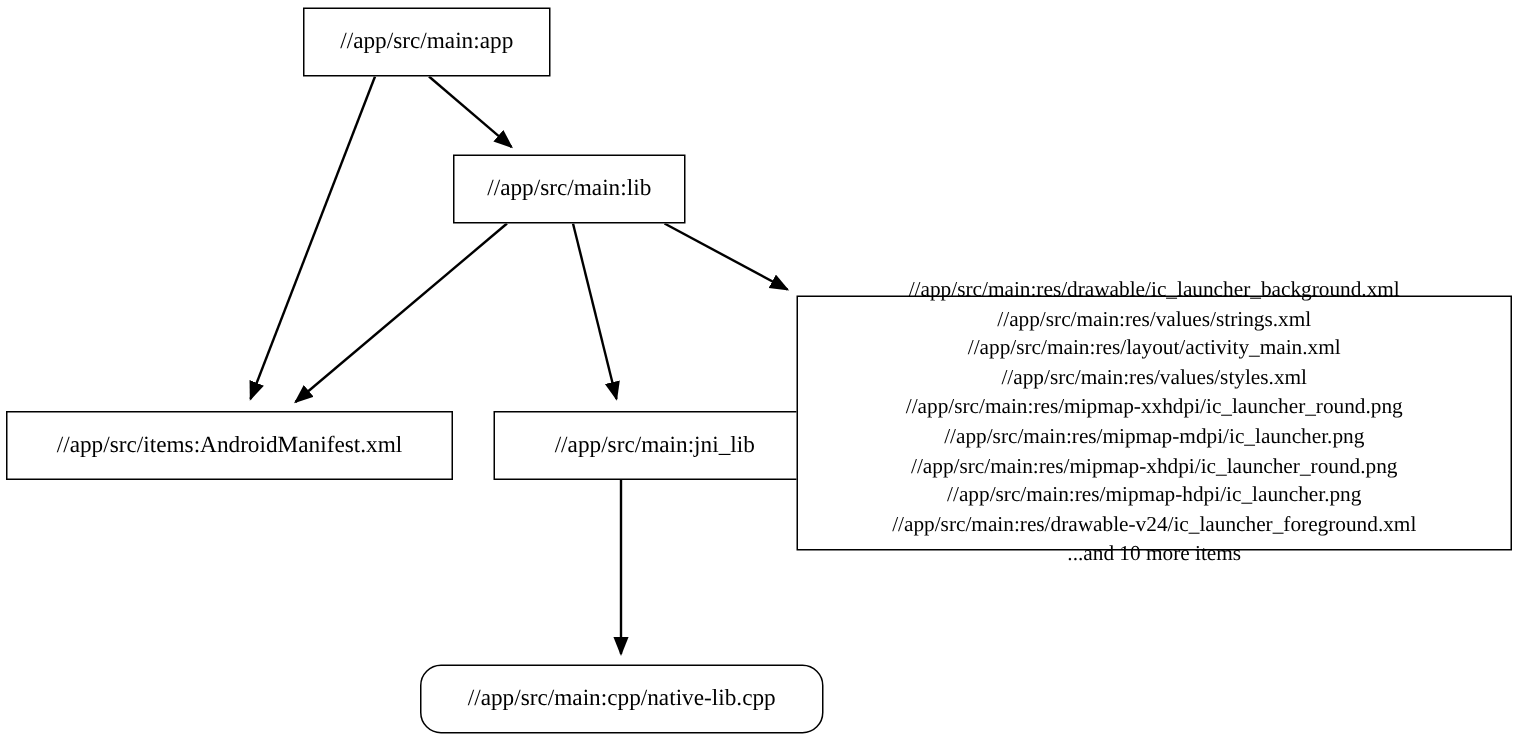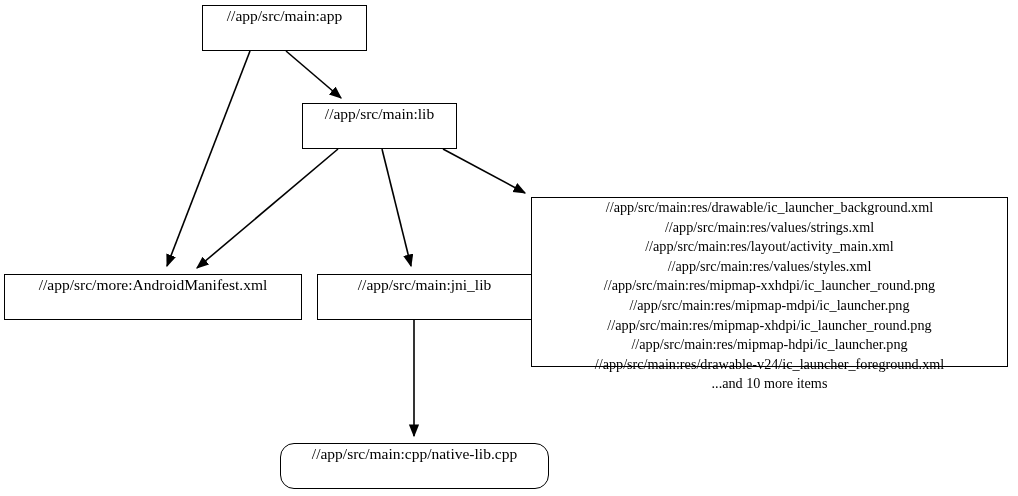--- a/index.html
+++ b/index.html
@@ -23,20 +23,21 @@
     width: 1018px;
     height: 496px;
   }
   .node {
     position: absolute;
     box-sizing: border-box;
     border: 1px solid #000000;
     background: #ffffff;
     color: #000000;
     display: flex;
+    align-items: center;
     justify-content: center;
     text-align: center;
     z-index: 2;
   }
   .node .label {
     display: block;
     white-space: pre;
     line-height: 20px;
     font-size: 15.5px;
   }
@@ -79,24 +80,24 @@
 
   <div class="node" style="left:202px; top:5px; width:165px; height:46px;">
     <span class="label">//app/src/main:app</span>
   </div>
 
   <div class="node" style="left:302px; top:103px; width:155px; height:46px;">
     <span class="label">//app/src/main:lib</span>
   </div>
 
   <div class="node" style="left:4px; top:274px; width:298px; height:46px;">
-    <span class="label">//app/src/more:AndroidManifest.xml</span>
+    <span class="label">//app/src/items:AndroidManifest.xml</span>
   </div>
 
-  <div class="node" style="left:317px; top:274px; width:215px; height:46px;">
+  <div class="node" style="left:329px; top:274px; width:215px; height:46px;">
     <span class="label">//app/src/main:jni_lib</span>
   </div>
 
   <div class="node" style="left:280px; top:443px; width:269px; height:46px;border-radius:14px;">
     <span class="label">//app/src/main:cpp/native-lib.cpp</span>
   </div>
 
   <div class="node multiline" style="left:531px; top:197px; width:477px; height:170px;">
     <span class="label">//app/src/main:res/drawable/ic_launcher_background.xml
 //app/src/main:res/values/strings.xml

